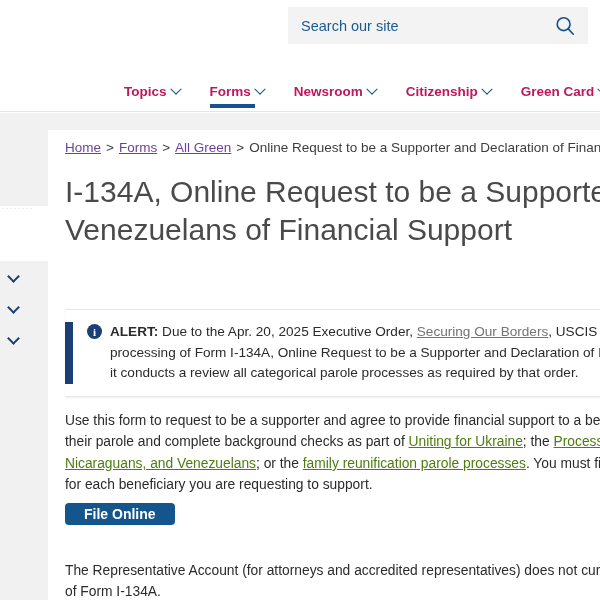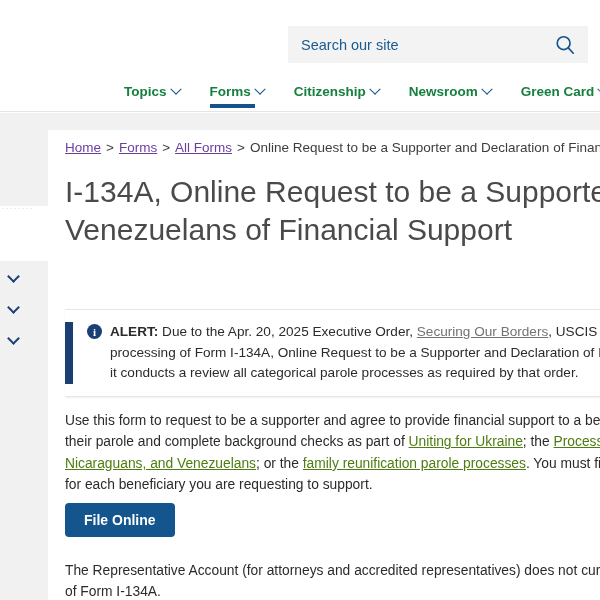--- a/index.html
+++ b/index.html
@@ -17,21 +17,21 @@
     background: #ffffff;
   }
 
   
   .header {
     position: absolute; top: 0; left: 0;
     width: 760px; height: 72px;
     background: #ffffff;
   }
   .searchbar {
-    position: absolute; left: 288px; top: 26px;
+    position: absolute; left: 288px; top: 7px;
     width: 300px; height: 37px;
     background: #f3f3f3;
     display: flex; align-items: center;
     padding: 0 12px 0 13px;
   }
   .searchbar input {
     flex: 1; border: none; outline: none;
     background: transparent;
     font-size: 14.5px;
     color: #1b5a8e;
@@ -46,21 +46,21 @@
     width: 760px; height: 40px;
     background: #ffffff;
     border-bottom: 1px solid #e4e4e4;
     display: flex; align-items: center;
     padding-left: 124px;
   }
   .nav-item {
     position: relative;
     display: flex; align-items: center; gap: 5px;
     margin-right: 30px;
-    color: #15803d;
+    color: #be185d;
     font-size: 13.5px;
     font-weight: bold;
     white-space: nowrap;
     cursor: pointer;
     height: 40px;
   }
   .nav-item .caret {
     display: inline-block;
     width: 8px; height: 8px;
     border-right: 1.6px solid #14538c;
@@ -198,21 +198,21 @@
     color: #2b2b2b;
   }
   .body-copy a { color: #4d7c0f; text-decoration: underline; }
 
   .file-btn {
     position: absolute; left: 17px; top: 390px;
     background: #13558c;
     color: #ffffff;
     border: none;
     border-radius: 4px;
-    padding: 9px 19px;
+    padding: 3px 19px;
     font-size: 14px;
     font-weight: bold;
     font-family: "Liberation Sans", sans-serif;
     cursor: pointer;
   }
 
   .rep-copy {
     position: absolute; left: 17px; top: 447px;
     width: 700px;
     font-size: 13.8px;
@@ -239,25 +239,25 @@
   <div class="nav">
     <div class="nav-item">
       <span>Topics</span>
       <i class="caret"></i>
     </div>
     <div class="nav-item active">
       <span>Forms</span>
       <i class="caret"></i>
     </div>
     <div class="nav-item">
+      <span>Newsroom</span>
+      <i class="caret"></i>
+    </div>
+    <div class="nav-item">
       <span>Citizenship</span>
-      <i class="caret"></i>
-    </div>
-    <div class="nav-item">
-      <span>Newsroom</span>
       <i class="caret"></i>
     </div>
     <div class="nav-item">
       <span>Green Card</span>
       <i class="caret"></i>
     </div>
 
   </div>
 
   <div class="sidebar">
@@ -274,21 +274,21 @@
       <div class="side-row">
         <span class="chev"></span>
       </div>
     </div>
   </div>
 
   <div class="main">
     <div class="crumb-band"></div>
 
     <div class="breadcrumb">
-      <a href="#">Home</a><span class="sep">&gt;</span><a href="#">Forms</a><span class="sep">&gt;</span><a href="#">All Forms</a><span class="sep">&gt;</span><span>Online Request to be a Supporter and Declaration of Financial Support</span>
+      <a href="#">Home</a><span class="sep">&gt;</span><a href="#">Forms</a><span class="sep">&gt;</span><a href="#">All Green</a><span class="sep">&gt;</span><span>Online Request to be a Supporter and Declaration of Financial Support</span>
     </div>
 
     <h1 class="page-title">
       <span>I-134A, Online Request to be a Supporter and</span><br>
       <span>Venezuelans of Financial Support</span>
     </h1>
 
     <div class="alert">
       <div class="alert-bar"></div>
       <div class="alert-icon">i</div>

